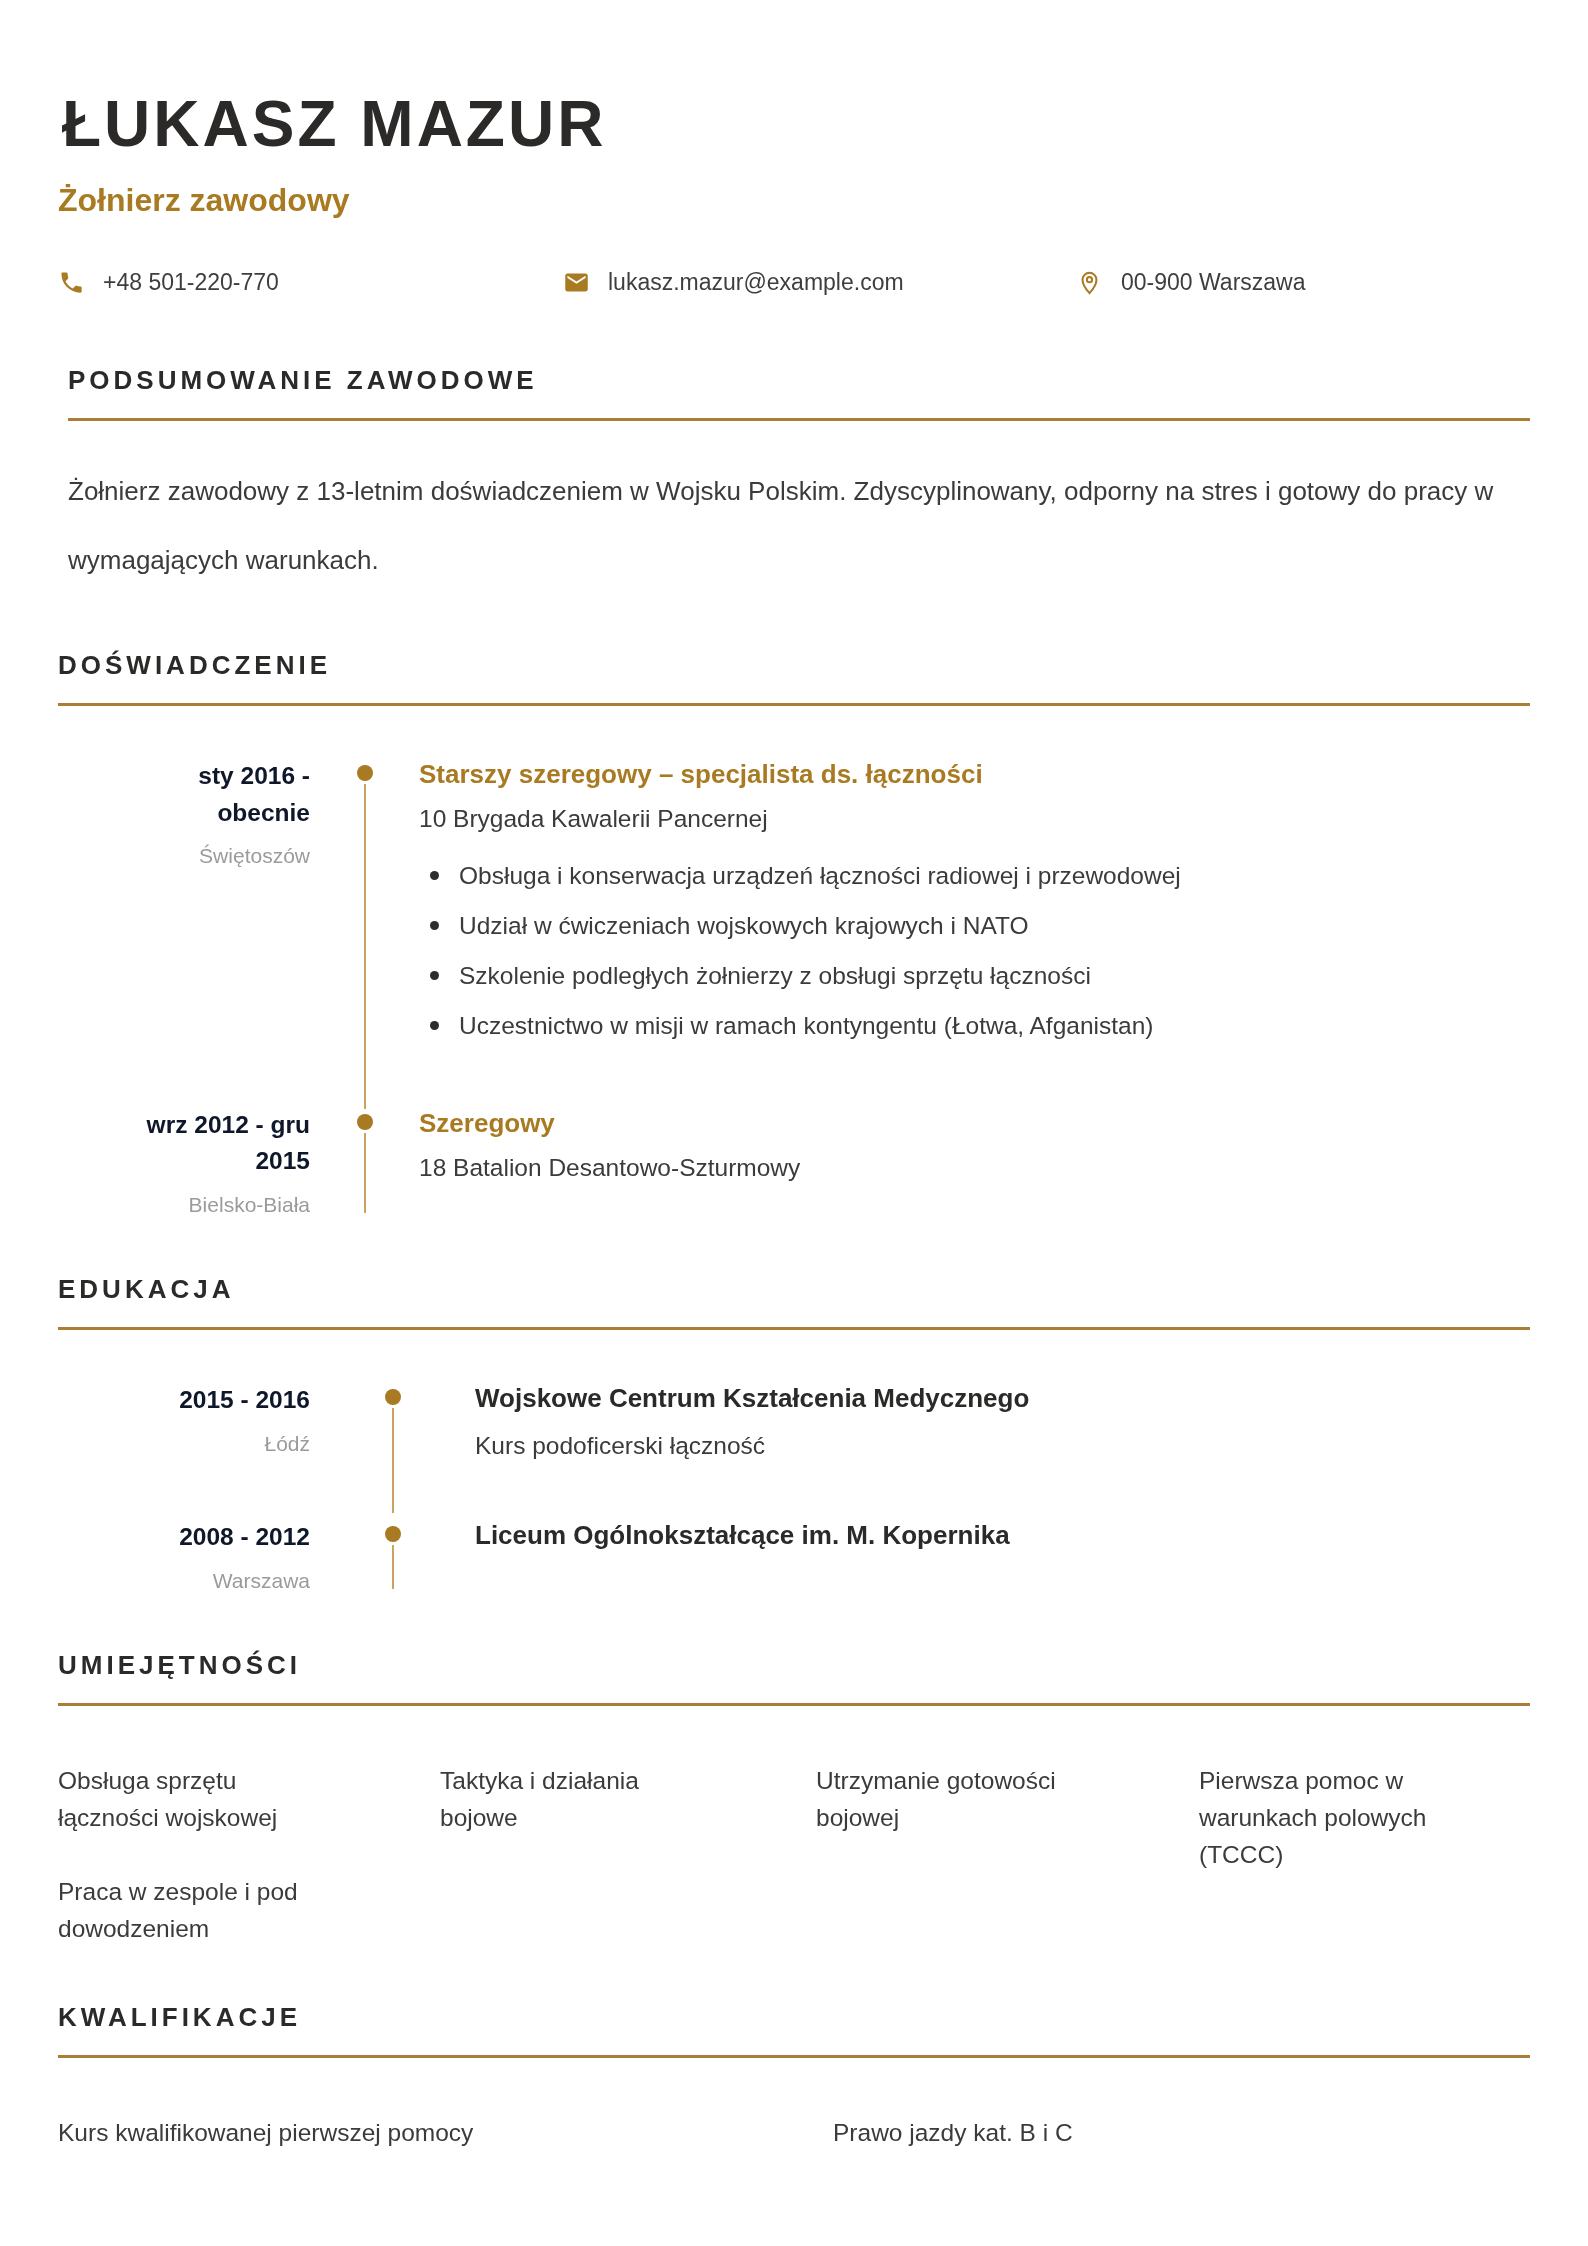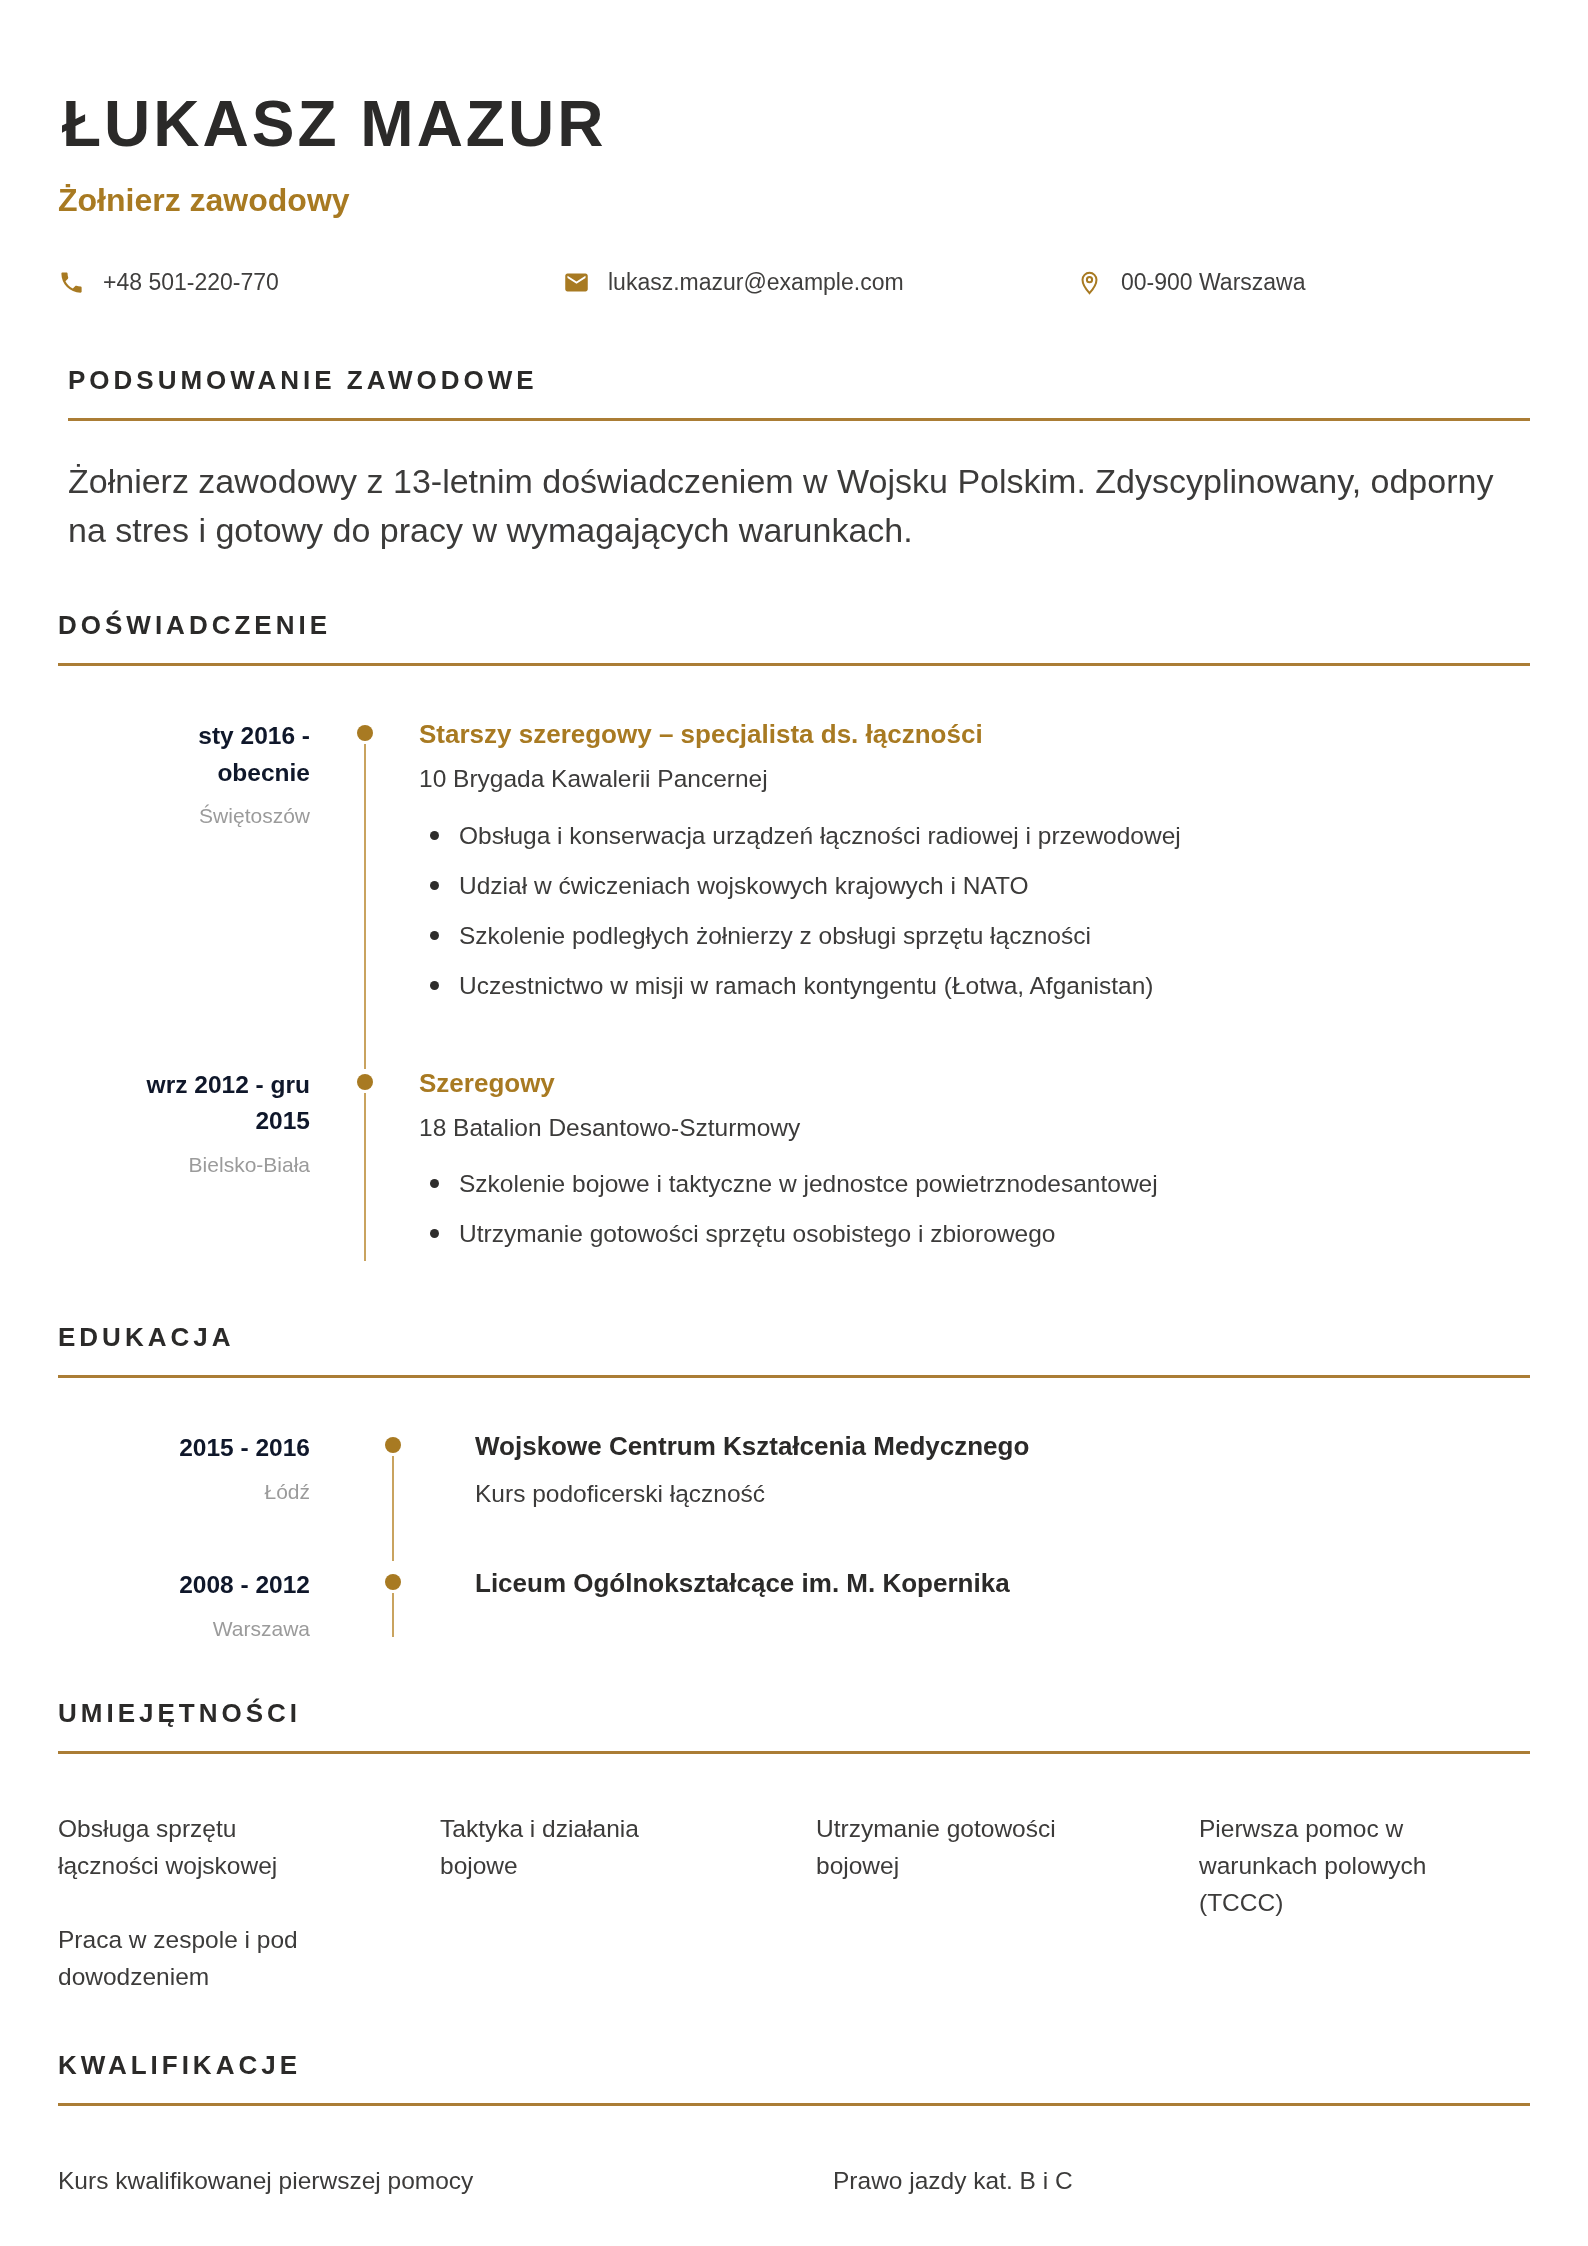--- a/index.html
+++ b/index.html
@@ -18,21 +18,21 @@
   .contact{display:flex;align-items:center;gap:18px;font-size:23px;color:#3f3e3d;}
   .contact .icn{display:inline-flex;width:27px;height:27px;flex:0 0 27px;}
   .contact svg{width:27px;height:27px;}
 
   
   section{margin-top:56px;}
   section.first{margin-top:70px;margin-left:10px;}
   h2{margin:0;font-size:26px;font-weight:800;letter-spacing:4px;color:var(--heading);line-height:1.15;}
   .rule{margin-top:22px;height:3px;background:var(--divider);width:100%;}
 
-  .summary{margin:36px 0 0 0;font-size:34px;line-height:49px;color:var(--body);max-width:1472px;}
+  .summary{margin:36px 0 0 0;font-size:26px;line-height:69px;color:var(--body);max-width:1472px;}
 
   
   .entries{margin-top:52px;}
   .entry{display:grid;grid-template-columns:252px 109px 1fr;margin-bottom:48px;}
   .entries.edu .entry{margin-bottom:56px;gap:28px;}
   .entry:last-child{margin-bottom:0;}
   .dates{text-align:right;}
   .date-range{font-size:24.5px;font-weight:700;color:#0f172a;line-height:1.5;max-width:192px;margin-left:auto;}
   .loc{margin-top:10px;font-size:21px;color:var(--muted);line-height:1.4;}
   .tl{position:relative;}
@@ -126,24 +126,20 @@
             <div class="date-range">wrz 2012 - gru 2015</div>
             <div class="loc">Bielsko-Biała</div>
           </div>
           <div class="tl">
             <span class="dot"></span>
             <span class="tl-line"></span>
           </div>
           <div class="content">
             <h3 class="role">Szeregowy</h3>
             <div class="org">18 Batalion Desantowo-Szturmowy</div>
-            <ul class="bullets">
-              <li>Szkolenie bojowe i taktyczne w jednostce powietrznodesantowej</li>
-              <li>Utrzymanie gotowości sprzętu osobistego i zbiorowego</li>
-            </ul>
           </div>
         </div>
       </div>
   </section>
 
   <section>
     <h2>EDUKACJA</h2>
     <div class="rule"></div>
     <div class="entries edu" id="edu-items">
         <div class="entry linked">

